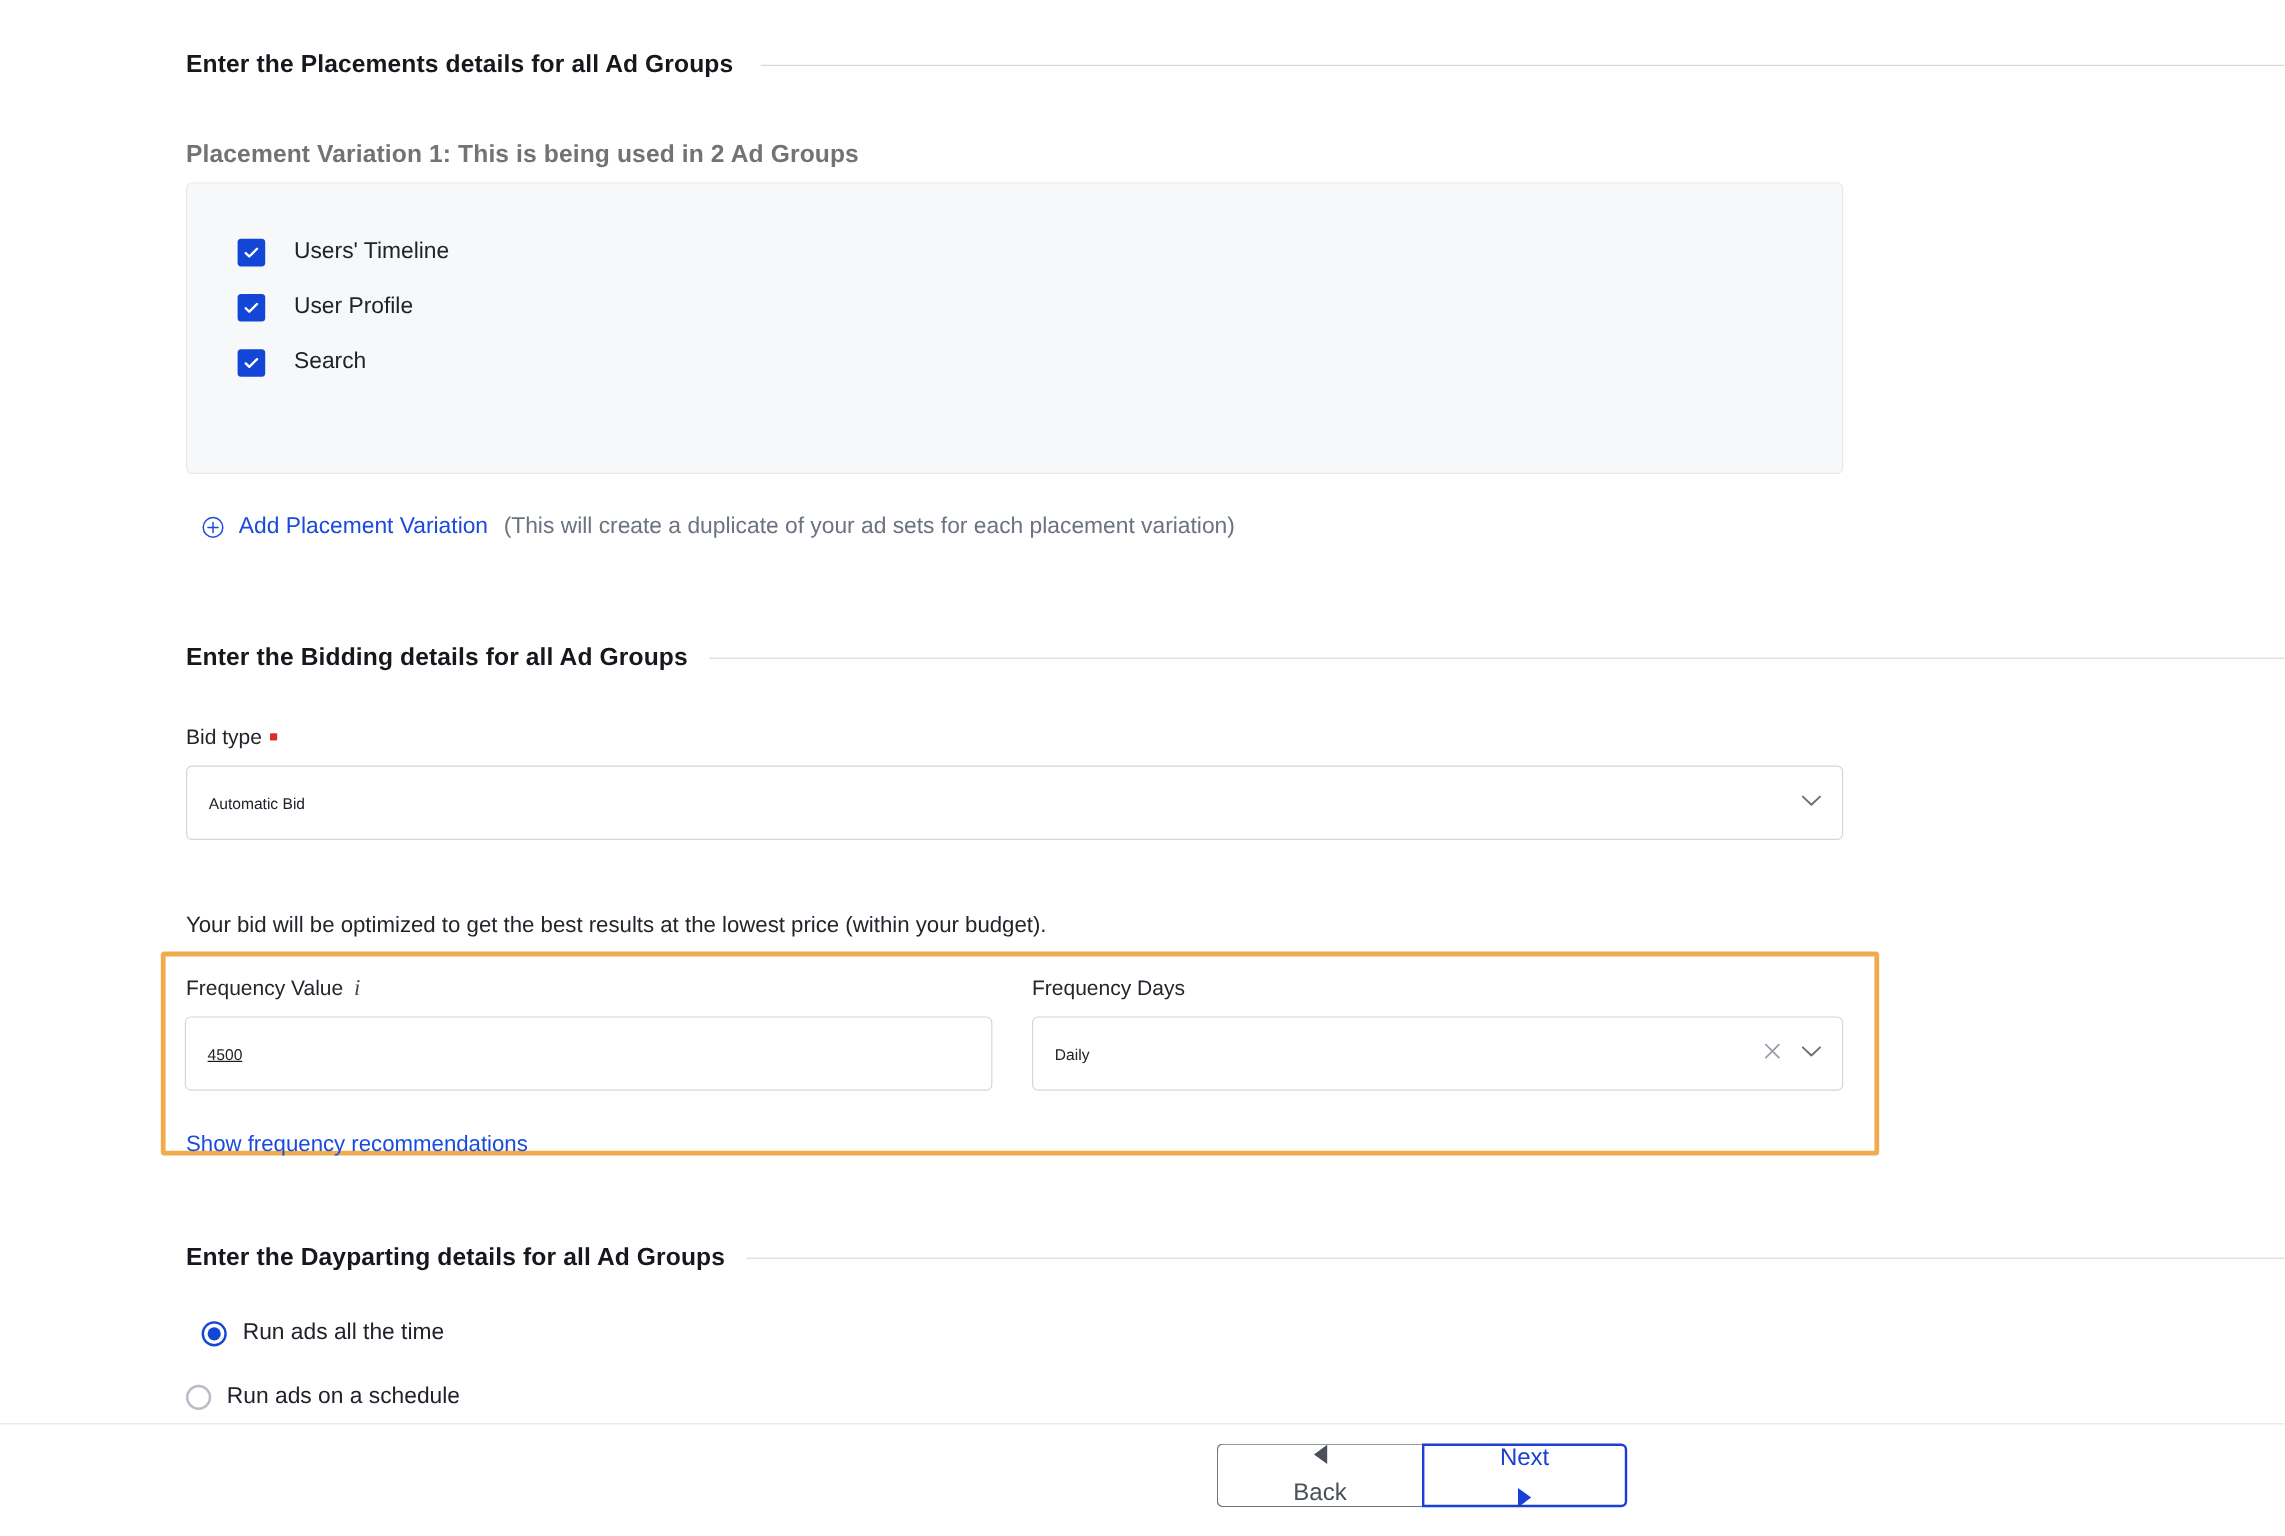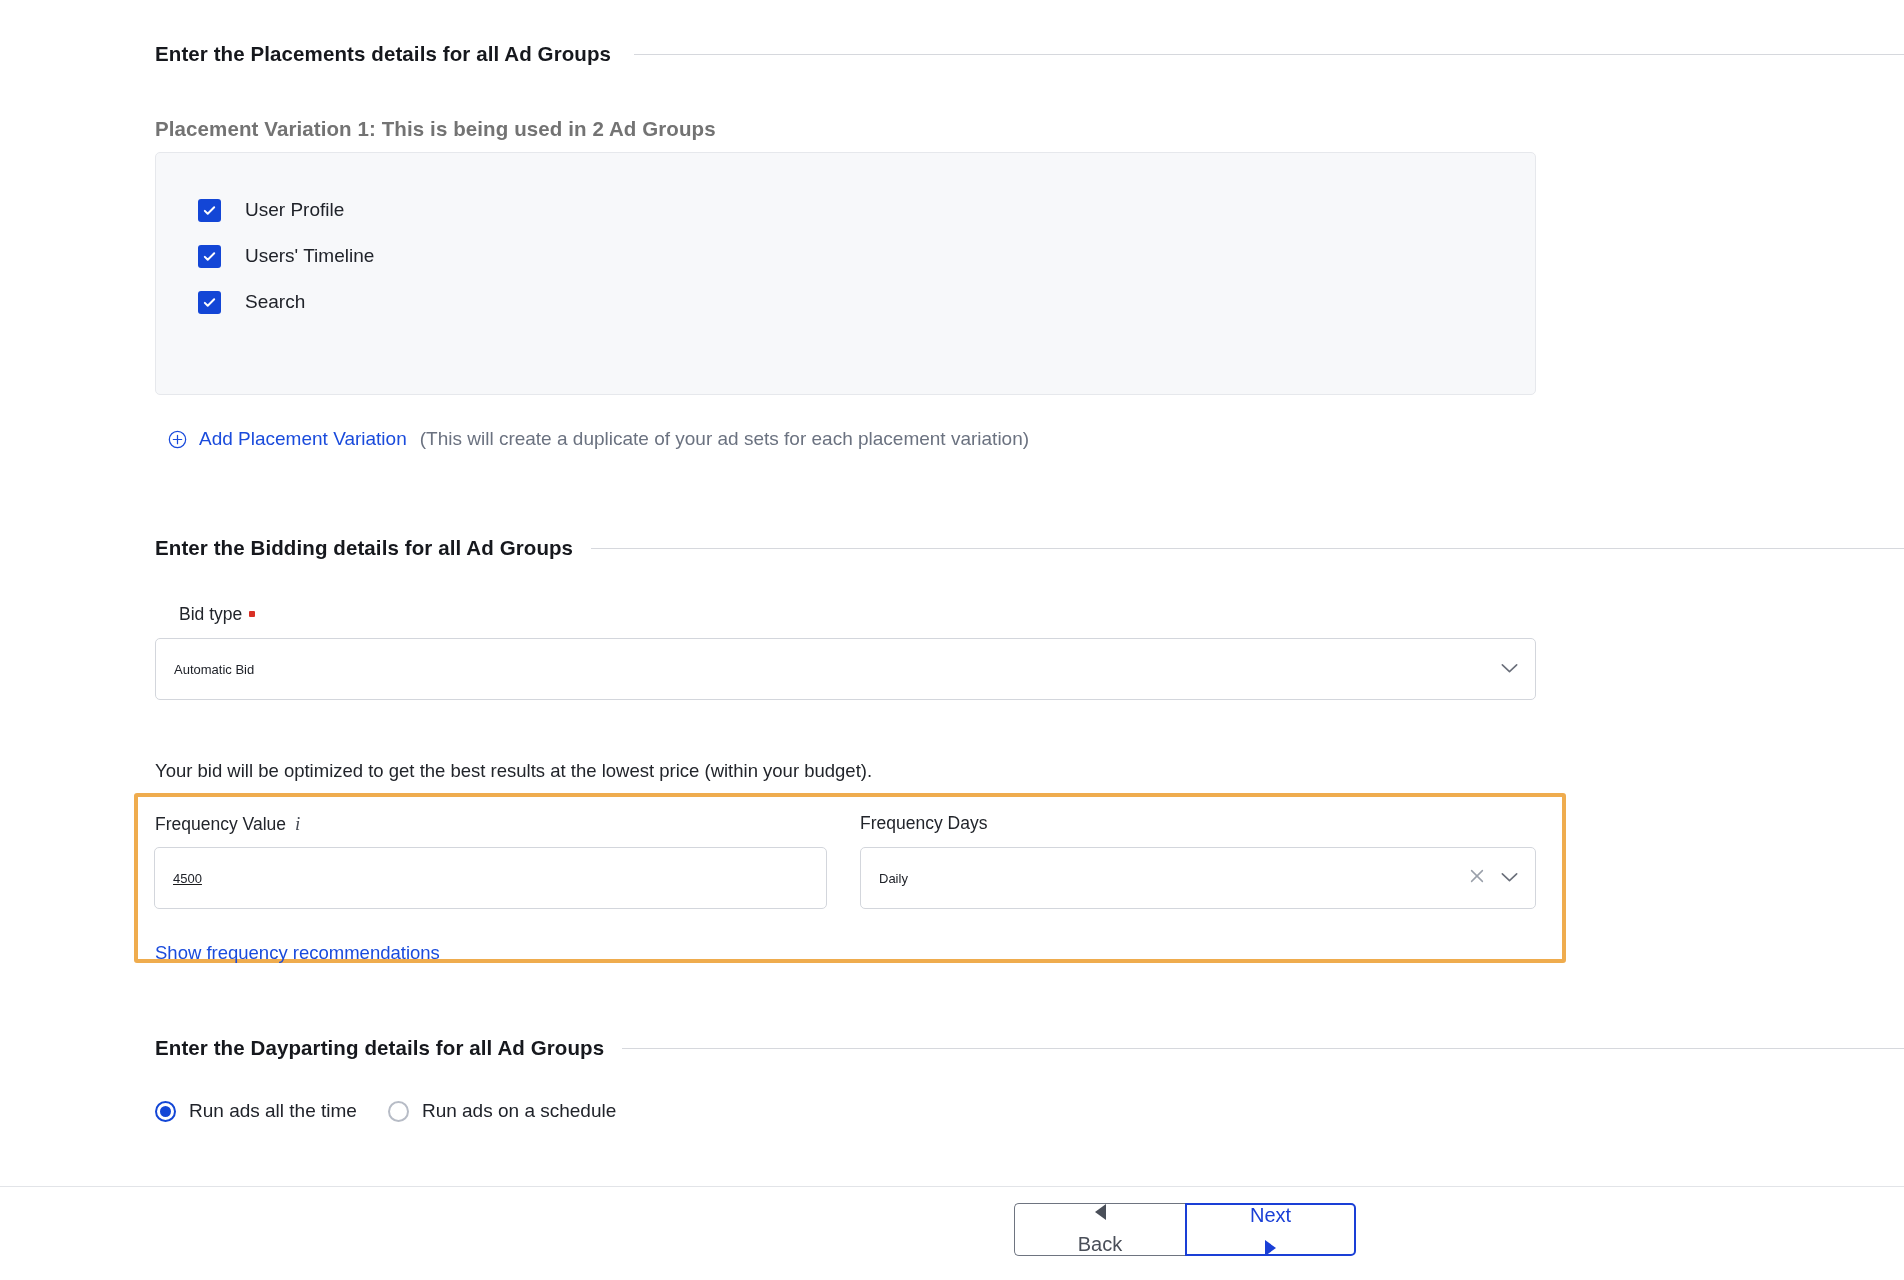--- a/index.html
+++ b/index.html
@@ -185,20 +185,21 @@
   }
 
   
   .radio-group {
     position: absolute;
     left: 155px;
     top: 1100px;
     display: flex;
     align-items: center;
     gap: 31px;
+    flex-direction: column;
   }
   .radio-item {
     display: flex;
     align-items: center;
     gap: 13px;
     cursor: pointer;
   }
   .radio-outer {
     width: 21px; height: 21px;
     border-radius: 50%;
@@ -278,37 +279,37 @@
 
   <div class="section-header" style="top:42px;gap:23px;">
     <span class="section-title">Enter the Placements details for all Ad Groups</span>
     <span class="rule"></span>
   </div>
 
   <div class="sub-heading" style="top:117px;">Placement Variation 1: This is being used in 2 Ad Groups</div>
 
   <div class="placement-panel">
     <div class="check-list">
+
+      <div class="check-row">
+        <span class="cbox">
+          <svg width="15" height="15" viewBox="0 0 16 16">
+              <path d="M3 8.4l3.1 3.1L13 4.6" fill="none" stroke="#ffffff" stroke-width="2.1" stroke-linecap="round" stroke-linejoin="round"></path>
+            </svg>
+        </span>
+        <span class="check-label">Users' Timeline</span>
+      </div>
 
       <div class="check-row">
         <span class="cbox">
           <svg width="15" height="15" viewBox="0 0 16 16">
               <path d="M3 8.4l3.1 3.1L13 4.6" fill="none" stroke="#ffffff" stroke-width="2.1" stroke-linecap="round" stroke-linejoin="round"></path>
             </svg>
         </span>
         <span class="check-label">User Profile</span>
-      </div>
-
-      <div class="check-row">
-        <span class="cbox">
-          <svg width="15" height="15" viewBox="0 0 16 16">
-              <path d="M3 8.4l3.1 3.1L13 4.6" fill="none" stroke="#ffffff" stroke-width="2.1" stroke-linecap="round" stroke-linejoin="round"></path>
-            </svg>
-        </span>
-        <span class="check-label">Users' Timeline</span>
       </div>
 
       <div class="check-row">
         <span class="cbox">
           <svg width="15" height="15" viewBox="0 0 16 16">
               <path d="M3 8.4l3.1 3.1L13 4.6" fill="none" stroke="#ffffff" stroke-width="2.1" stroke-linecap="round" stroke-linejoin="round"></path>
             </svg>
         </span>
         <span class="check-label">Search</span>
       </div>
@@ -325,21 +326,21 @@
     </span>
     <span class="add-link">Add Placement Variation</span>
     <span class="add-note">(This will create a duplicate of your ad sets for each placement variation)</span>
   </div>
 
   <div class="section-header" style="top:536px;">
     <span class="section-title">Enter the Bidding details for all Ad Groups</span>
     <span class="rule"></span>
   </div>
 
-  <div class="field-label" style="left:155px; top:604px;margin-left:24px;">
+  <div class="field-label" style="left:155px; top:604px;">
     <span>Bid type</span><span class="req-dot"></span>
   </div>
 
   <div class="control" style="left:155px; top:638px; width:1381px; height:62px;">
     <span class="value">Automatic Bid</span>
     <span class="adornments">
       <span class="chev">
         <svg width="17" height="11" viewBox="0 0 18 11">
             <path d="M1.4 1.6L9 8.8l7.6-7.2" fill="none" stroke="#6a6f7a" stroke-width="1.7" stroke-linecap="round" stroke-linejoin="round"></path>
           </svg>

